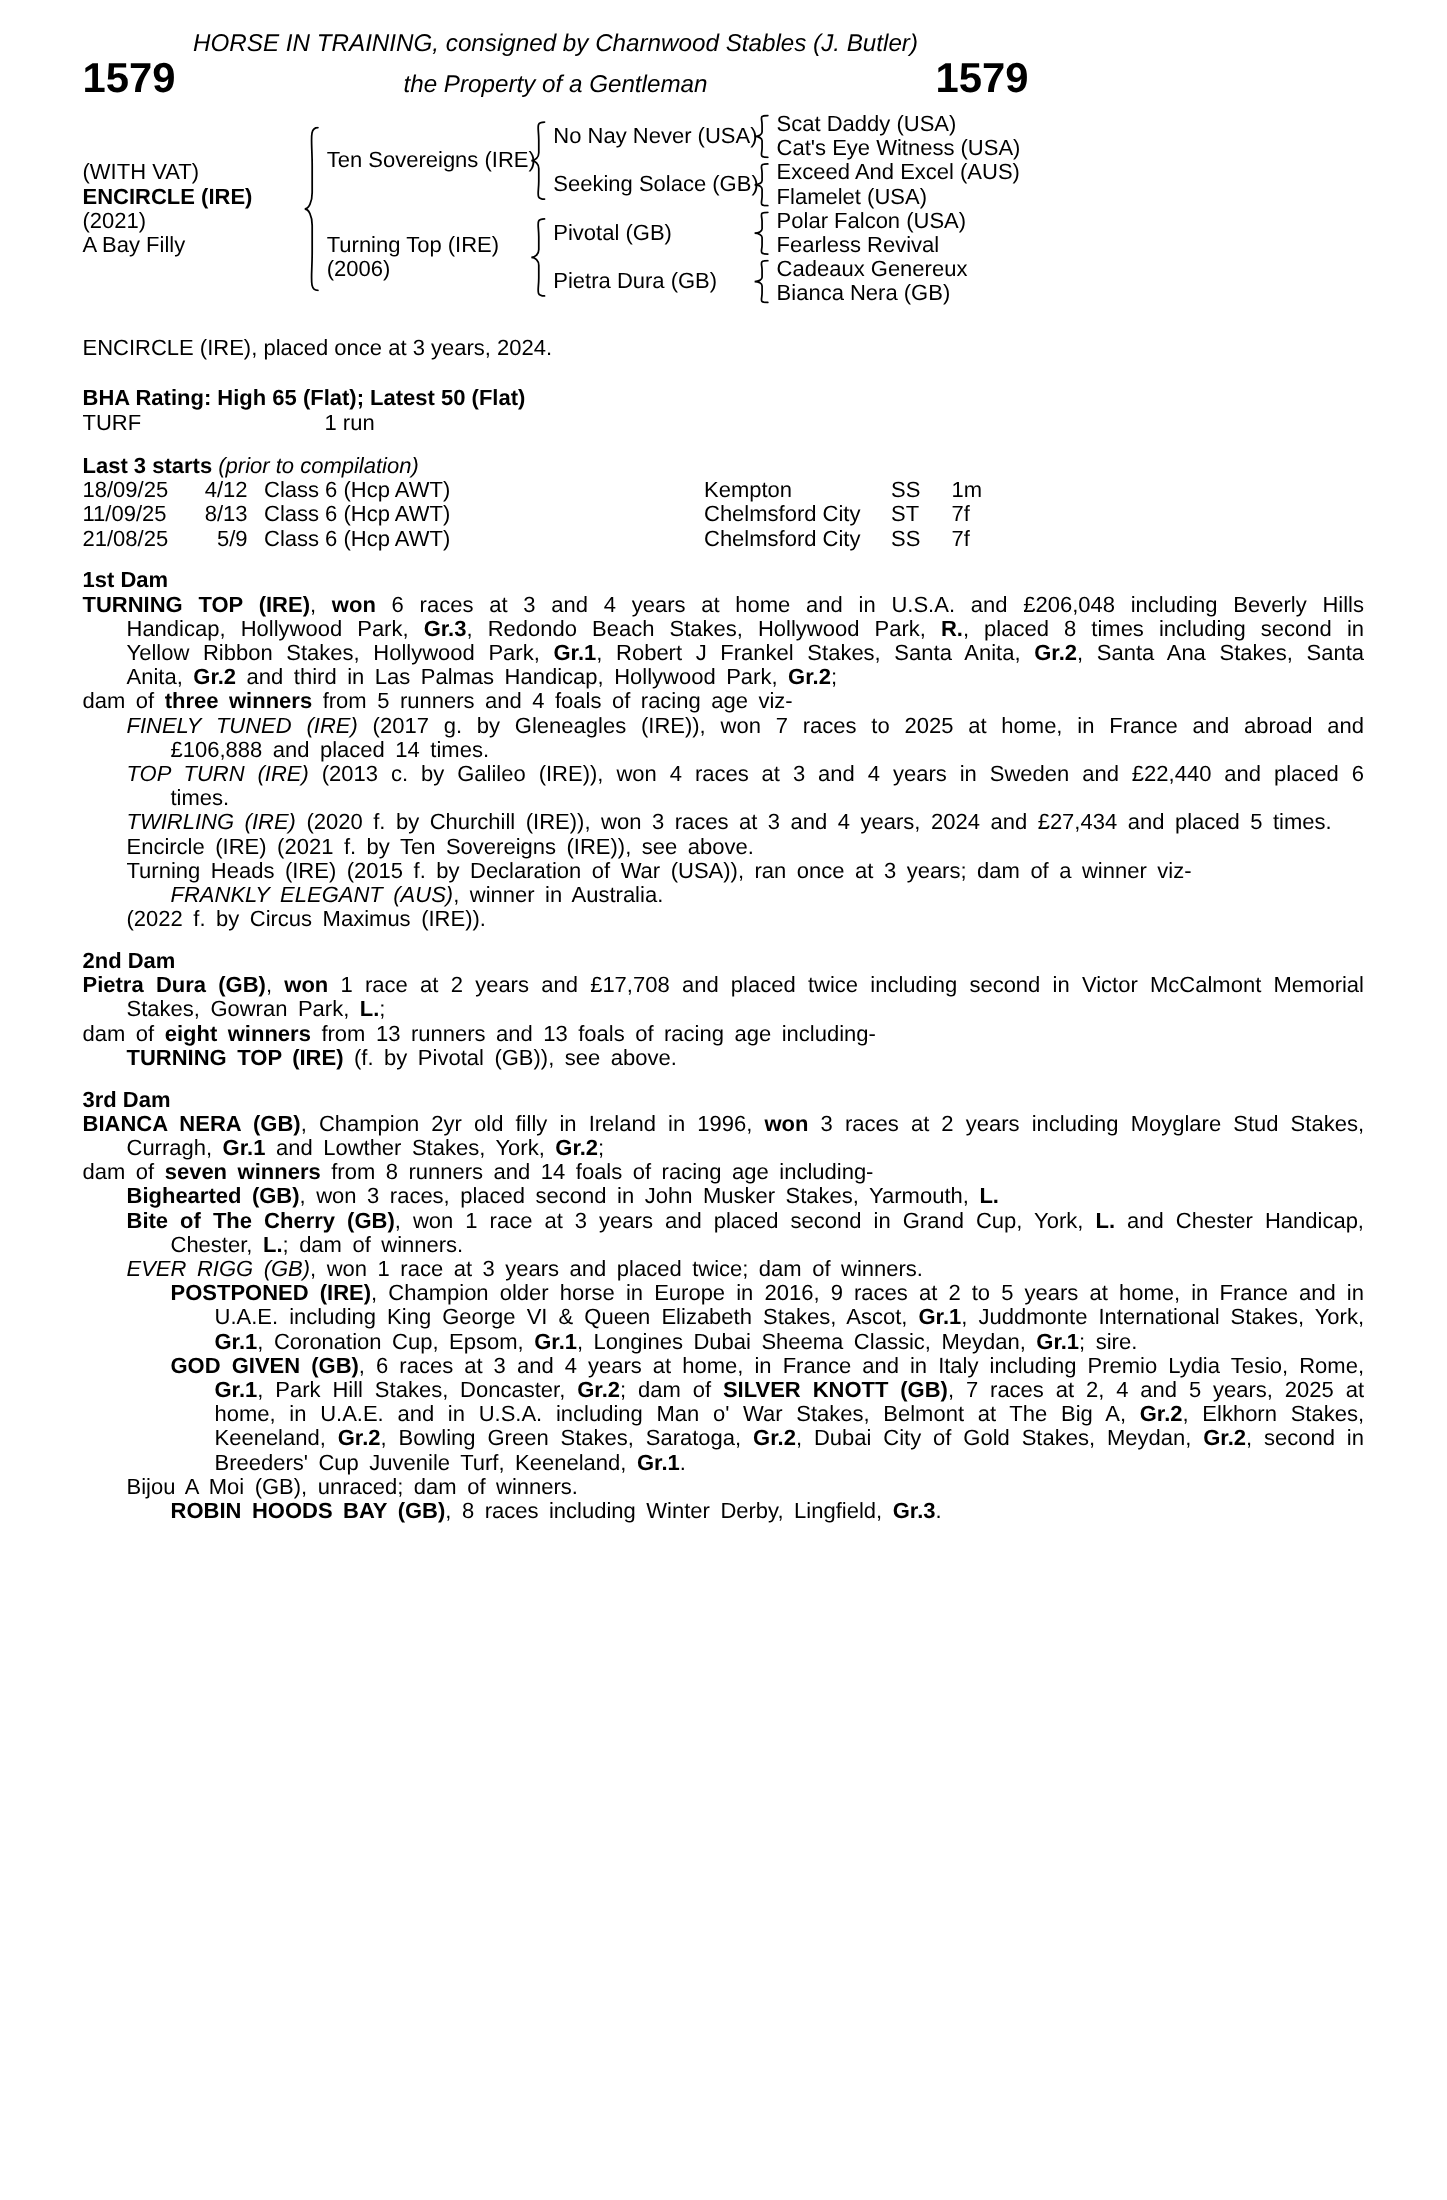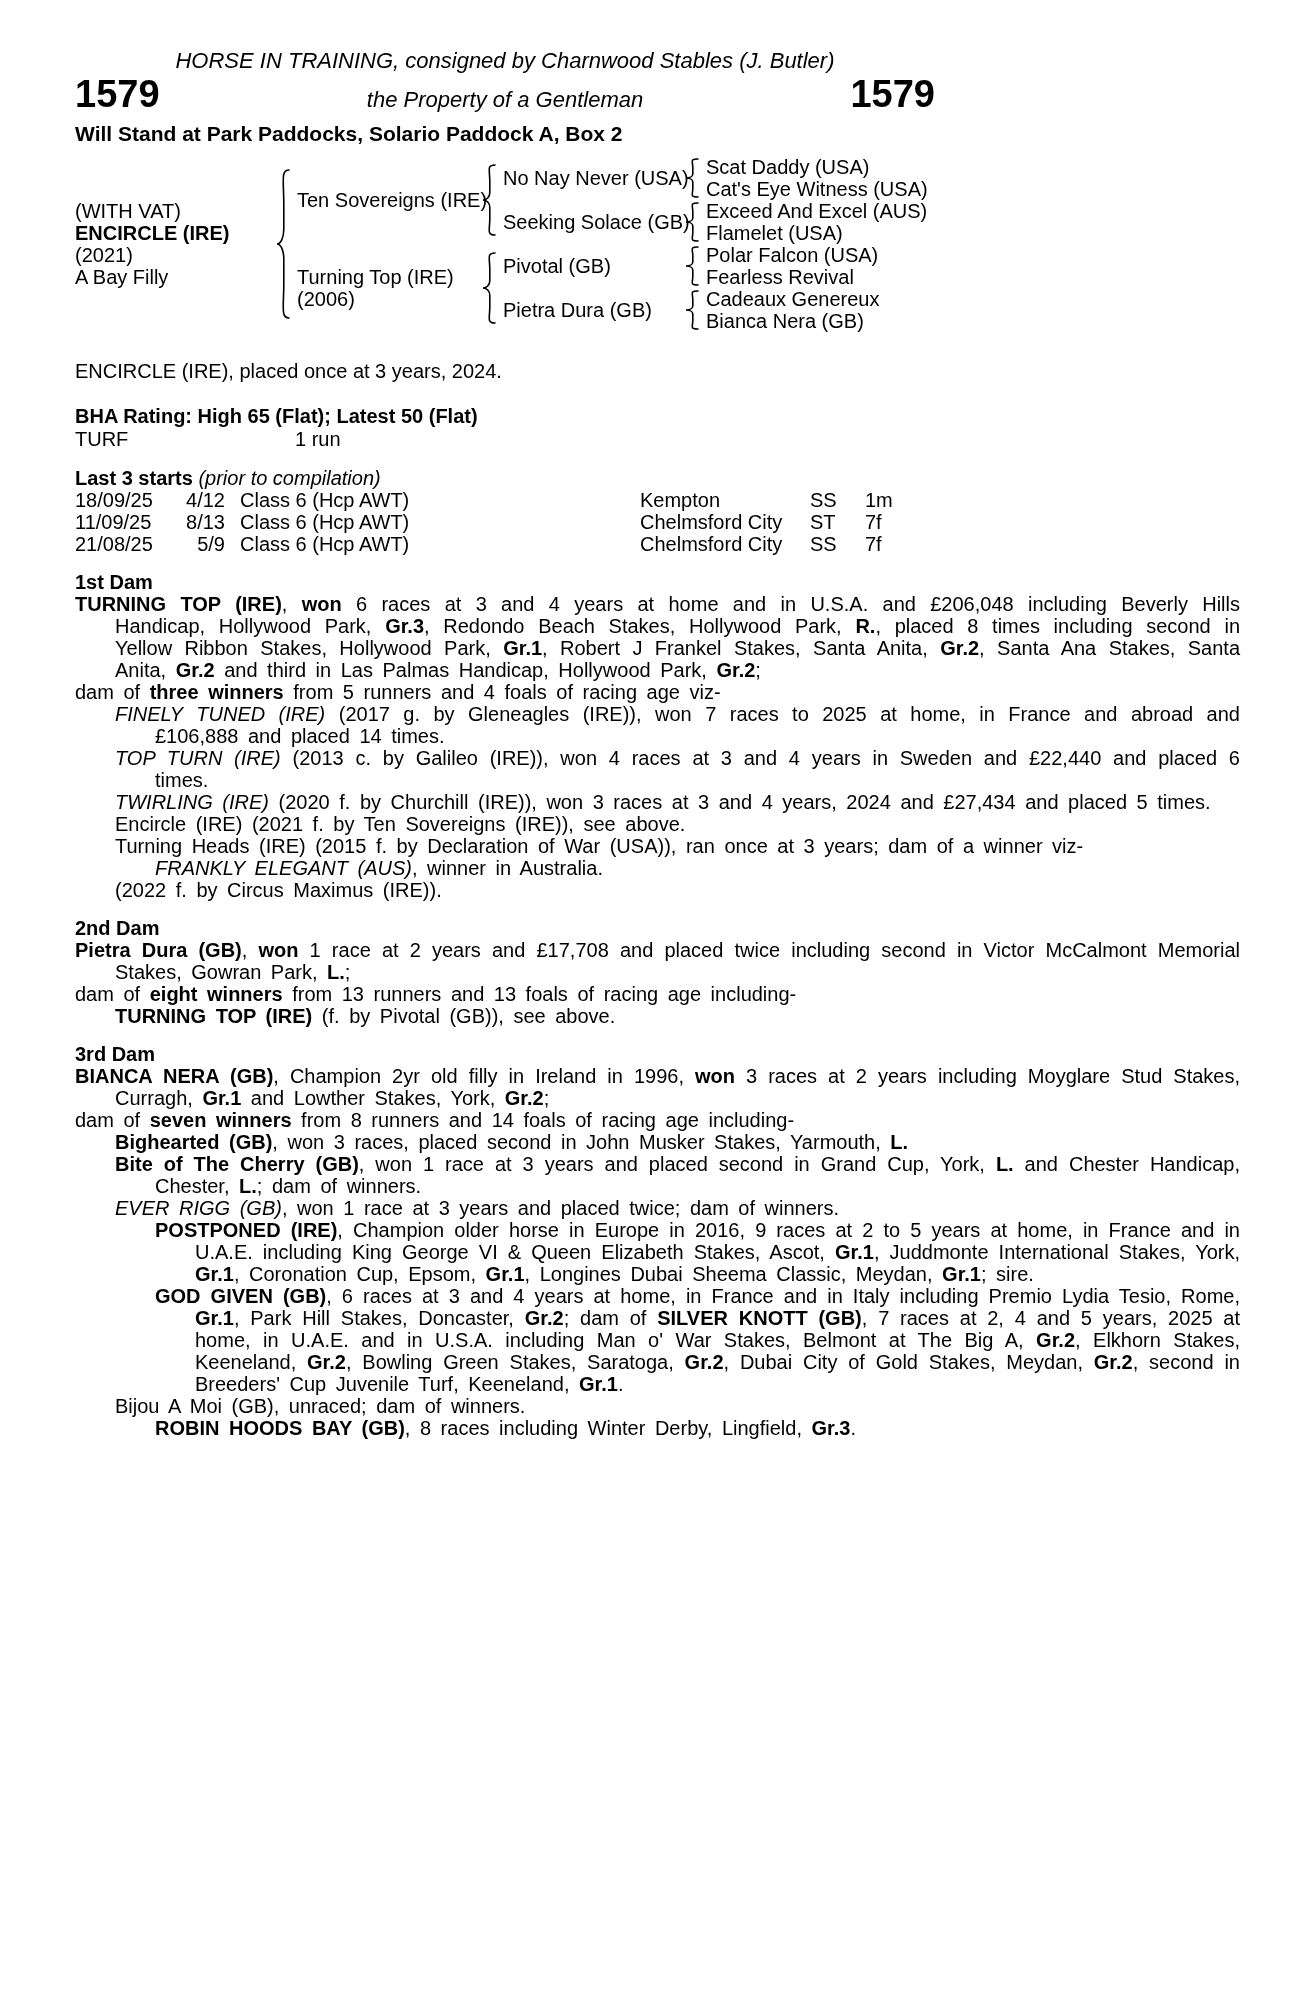--- a/index.html
+++ b/index.html
@@ -1,18 +1,18 @@
 <!DOCTYPE html>
 <html><head>
 <meta charset="utf-8">
 <style>
   html,body { margin:0; padding:0; background:#ffffff; }
   .page {
     width:1315px; height:1972px; box-sizing:border-box;
-    padding:48px 75px 0 75px;
+    padding:26px 75px 0 75px;
     font-family:"Liberation Sans", sans-serif;
     font-size:20px; color:#000; overflow:hidden; background:#fff;
   }
   .b { font-weight:700; }
   .i { font-style:italic; }
 
   
   .header-block { width:860px; }
   .consignment { text-align:center; font-style:italic; font-size:22px; line-height:26px; }
   .lot-row { display:flex; justify-content:space-between; align-items:baseline; margin-top:0px; }
@@ -58,21 +58,20 @@
 
 <div class="page">
 
   <div class="header-block">
     <div class="consignment">HORSE IN TRAINING, consigned by Charnwood Stables (J. Butler)</div>
     <div class="lot-row">
       <div class="lot-number">1579</div>
       <div class="property">the Property of a Gentleman</div>
       <div class="lot-number">1579</div>
     </div>
-    <div class="stand">Will Stand at Park Paddocks, Solario Paddock A, Box 2</div>
   </div>
 
   <div class="pedigree">
     <div class="ped-root">
       <div>(WITH VAT)</div>
       <div class="pname">ENCIRCLE (IRE)</div>
       <div>(2021)</div>
       <div>A Bay Filly</div>
     </div>
     <div class="brace">

